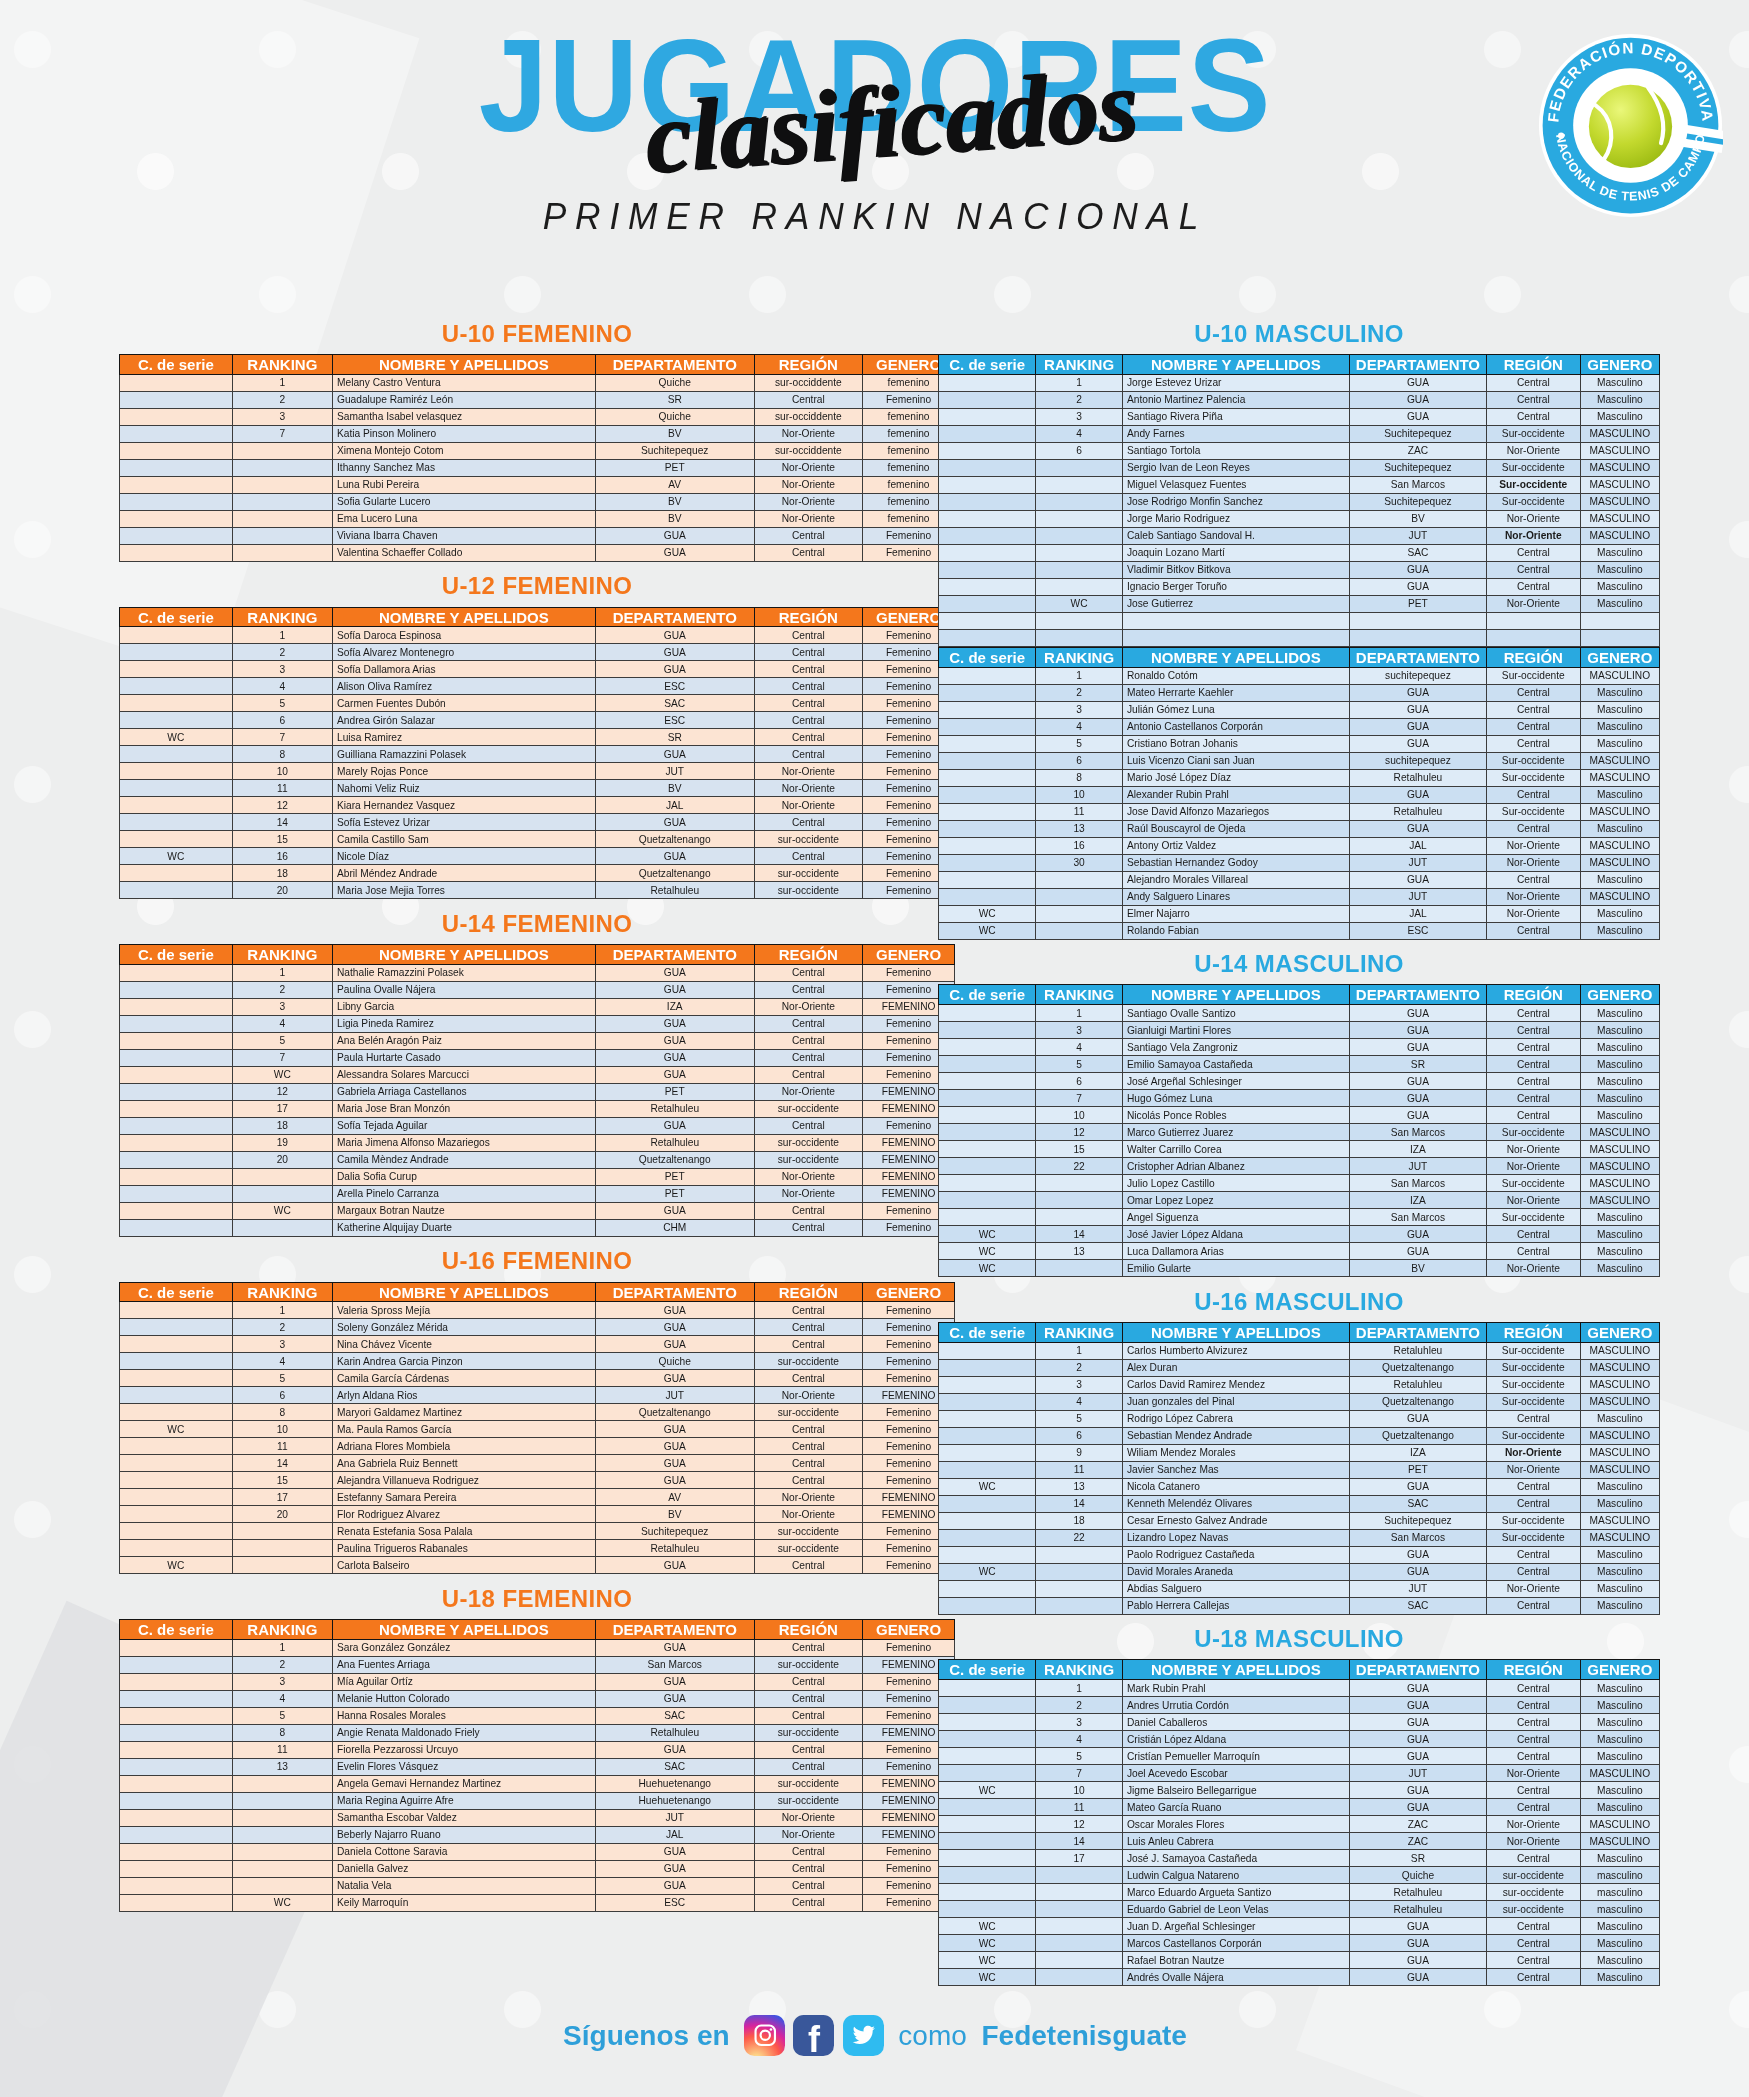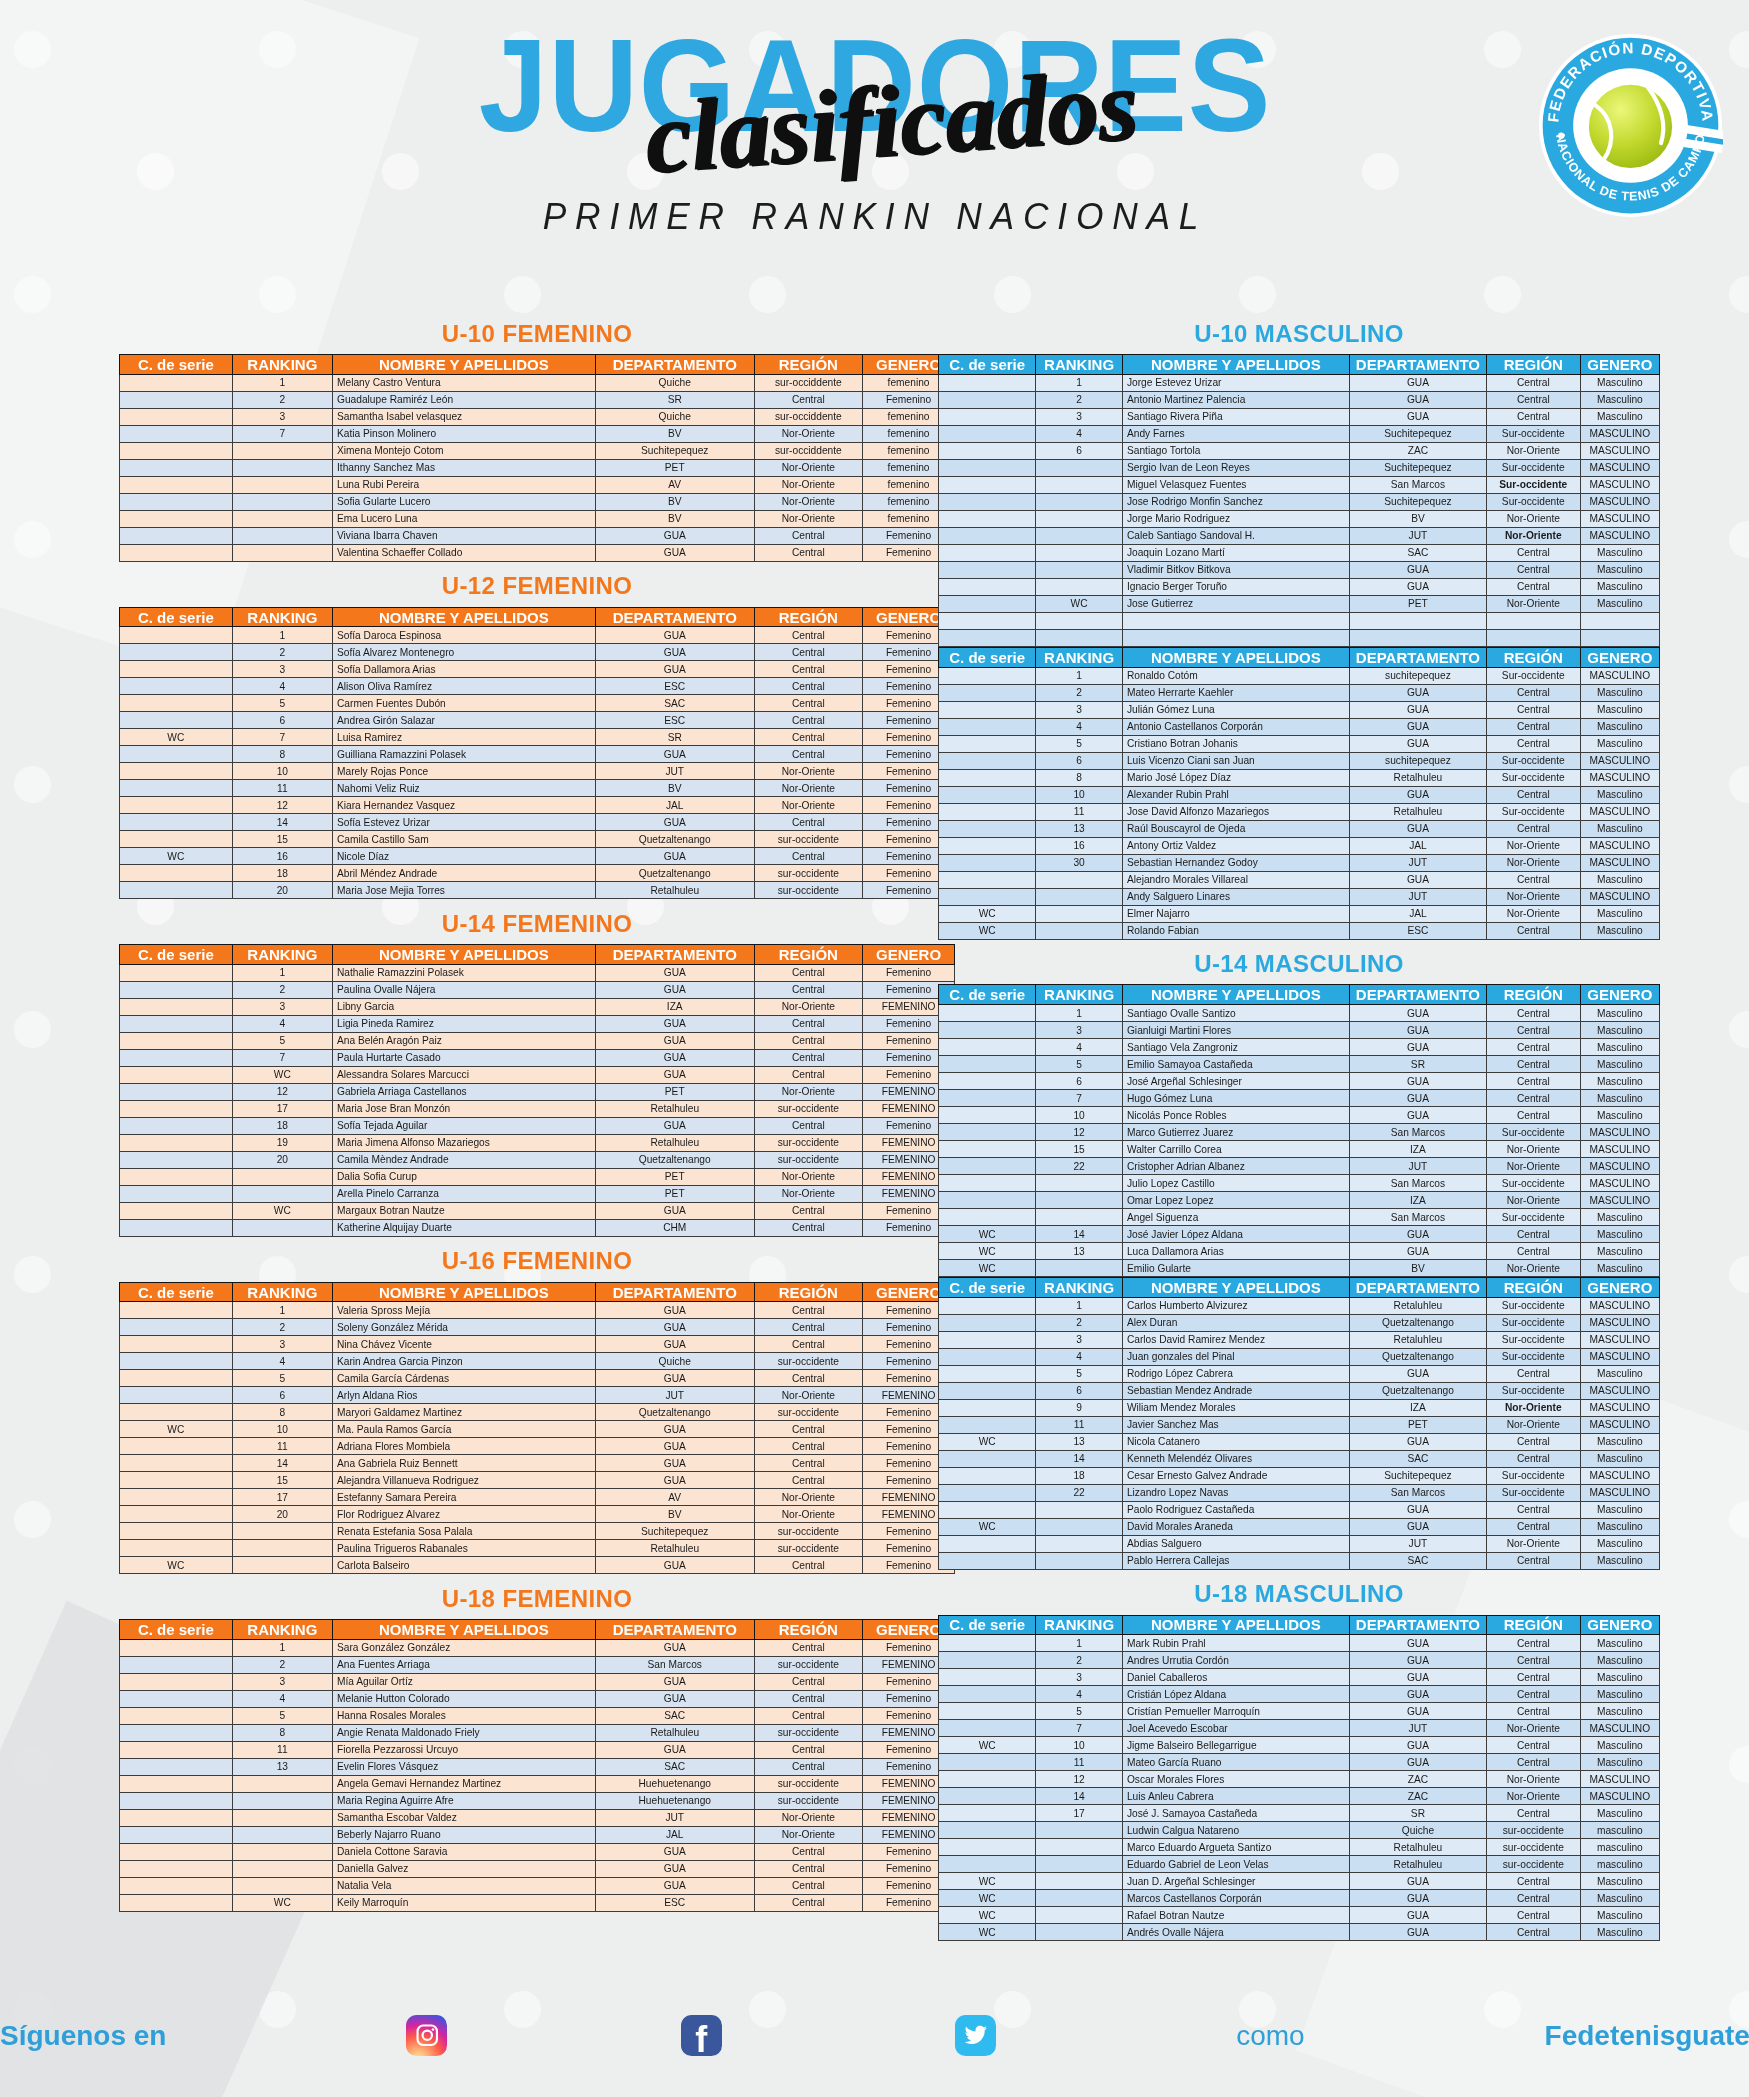--- a/index.html
+++ b/index.html
@@ -95,21 +95,21 @@
   .tbl th:nth-child(1), .tbl td:nth-child(1) { width:13.5%; }
   .tbl th:nth-child(2), .tbl td:nth-child(2) { width:12%; }
   .tbl th:nth-child(3), .tbl td:nth-child(3) { width:31.5%; }
   .tbl th:nth-child(4), .tbl td:nth-child(4) { width:19%; }
   .tbl th:nth-child(5), .tbl td:nth-child(5) { width:13%; }
   .tbl th:nth-child(6), .tbl td:nth-child(6) { width:11%; }
 
   
   .footer {
     position:absolute; left:0; top:2015px; width:100%;
-    display:flex; align-items:center; justify-content:space-between; gap:14.7px;
+    display:flex; align-items:center; justify-content:center; gap:14.7px;
   }
   .f-text { font-size:28px; color:#2e9fd9; }
   .f-bold { font-weight:bold; }
   .sicon {
     width:41px; height:41px; border-radius:10.6px;
     display:inline-flex; align-items:center; justify-content:center;
     color:#fff;
   }
   .sicon + .sicon { margin-left:-6.5px; }
   .insta {
@@ -1281,20 +1281,21 @@
               <td class=""></td>
               <td class="cell-name">Emilio Gularte</td>
               <td class="">BV</td>
               <td class="">Nor-Oriente</td>
               <td class="">Masculino</td>
             </tr>
           </tbody>
         </table>
       </div>
       <div class="section masc">
+        <div class="section-title">U-16 MASCULINO</div>
         <table class="tbl">
           <thead>
             <tr>
               <th>C. de serie</th>
               <th>RANKING</th>
               <th>NOMBRE Y APELLIDOS</th>
               <th>DEPARTAMENTO</th>
               <th>REGIÓN</th>
               <th>GENERO</th>
             </tr>

